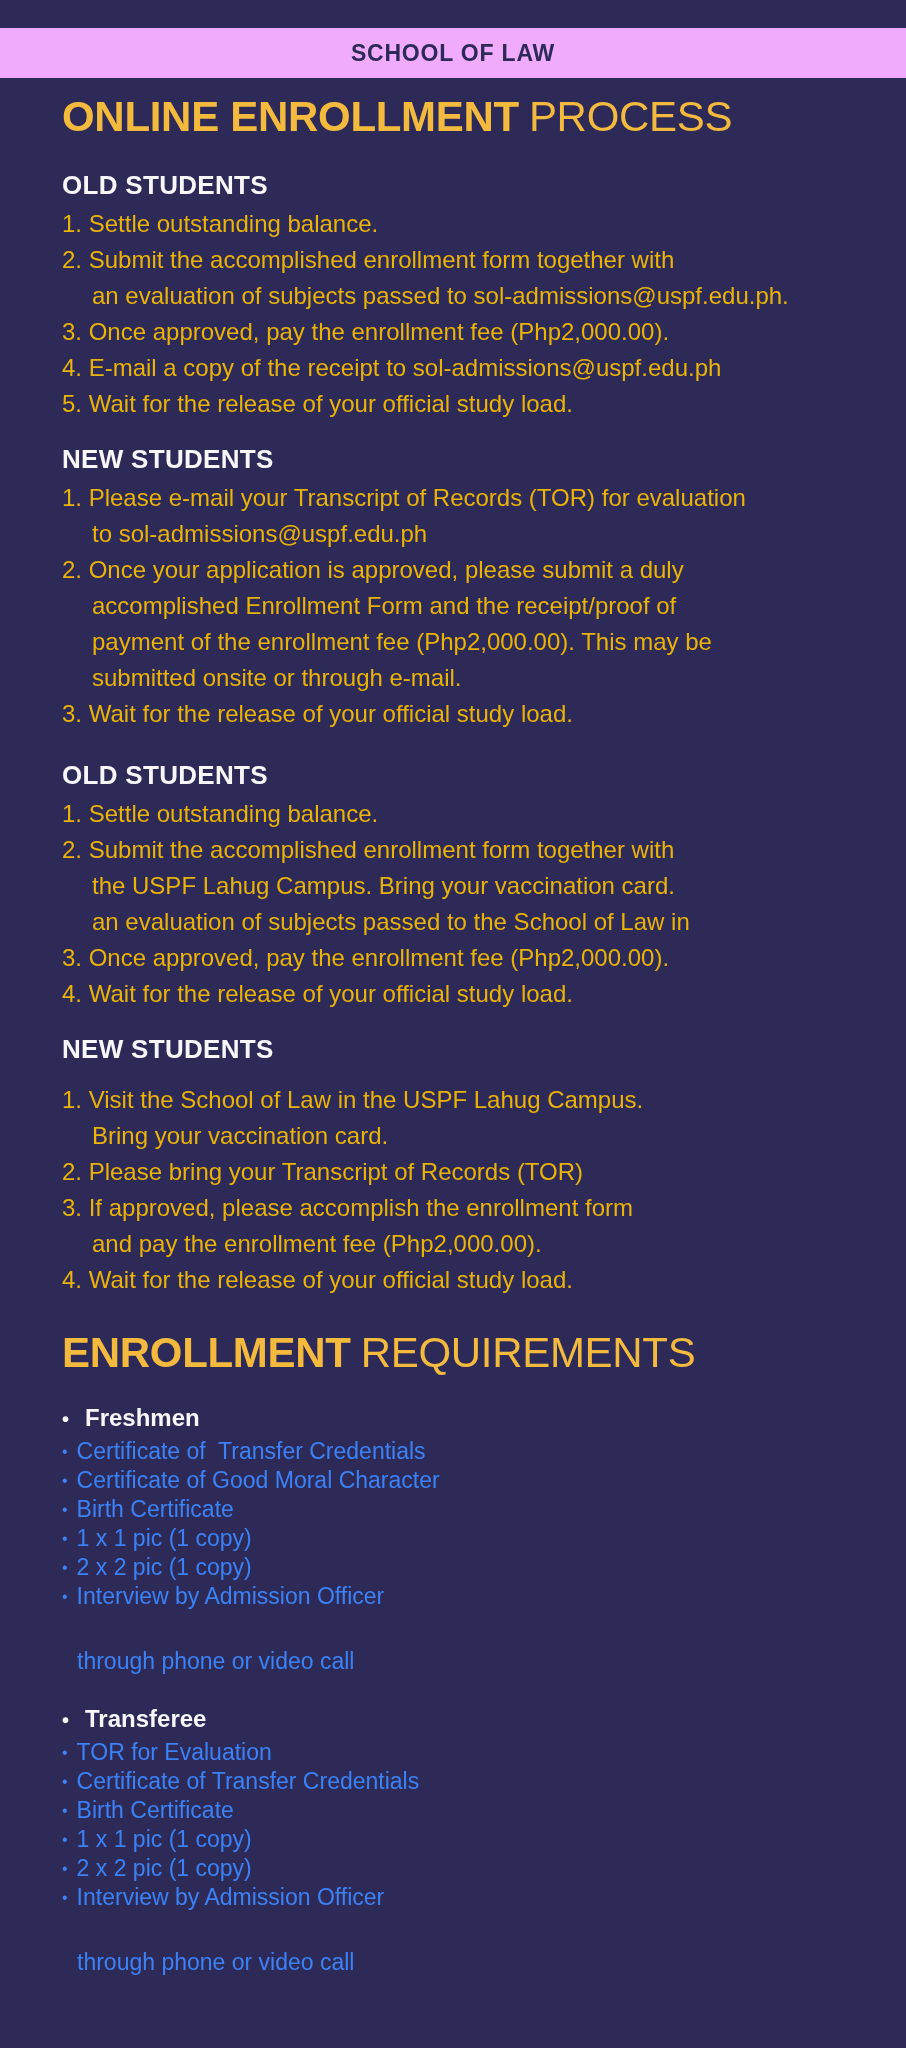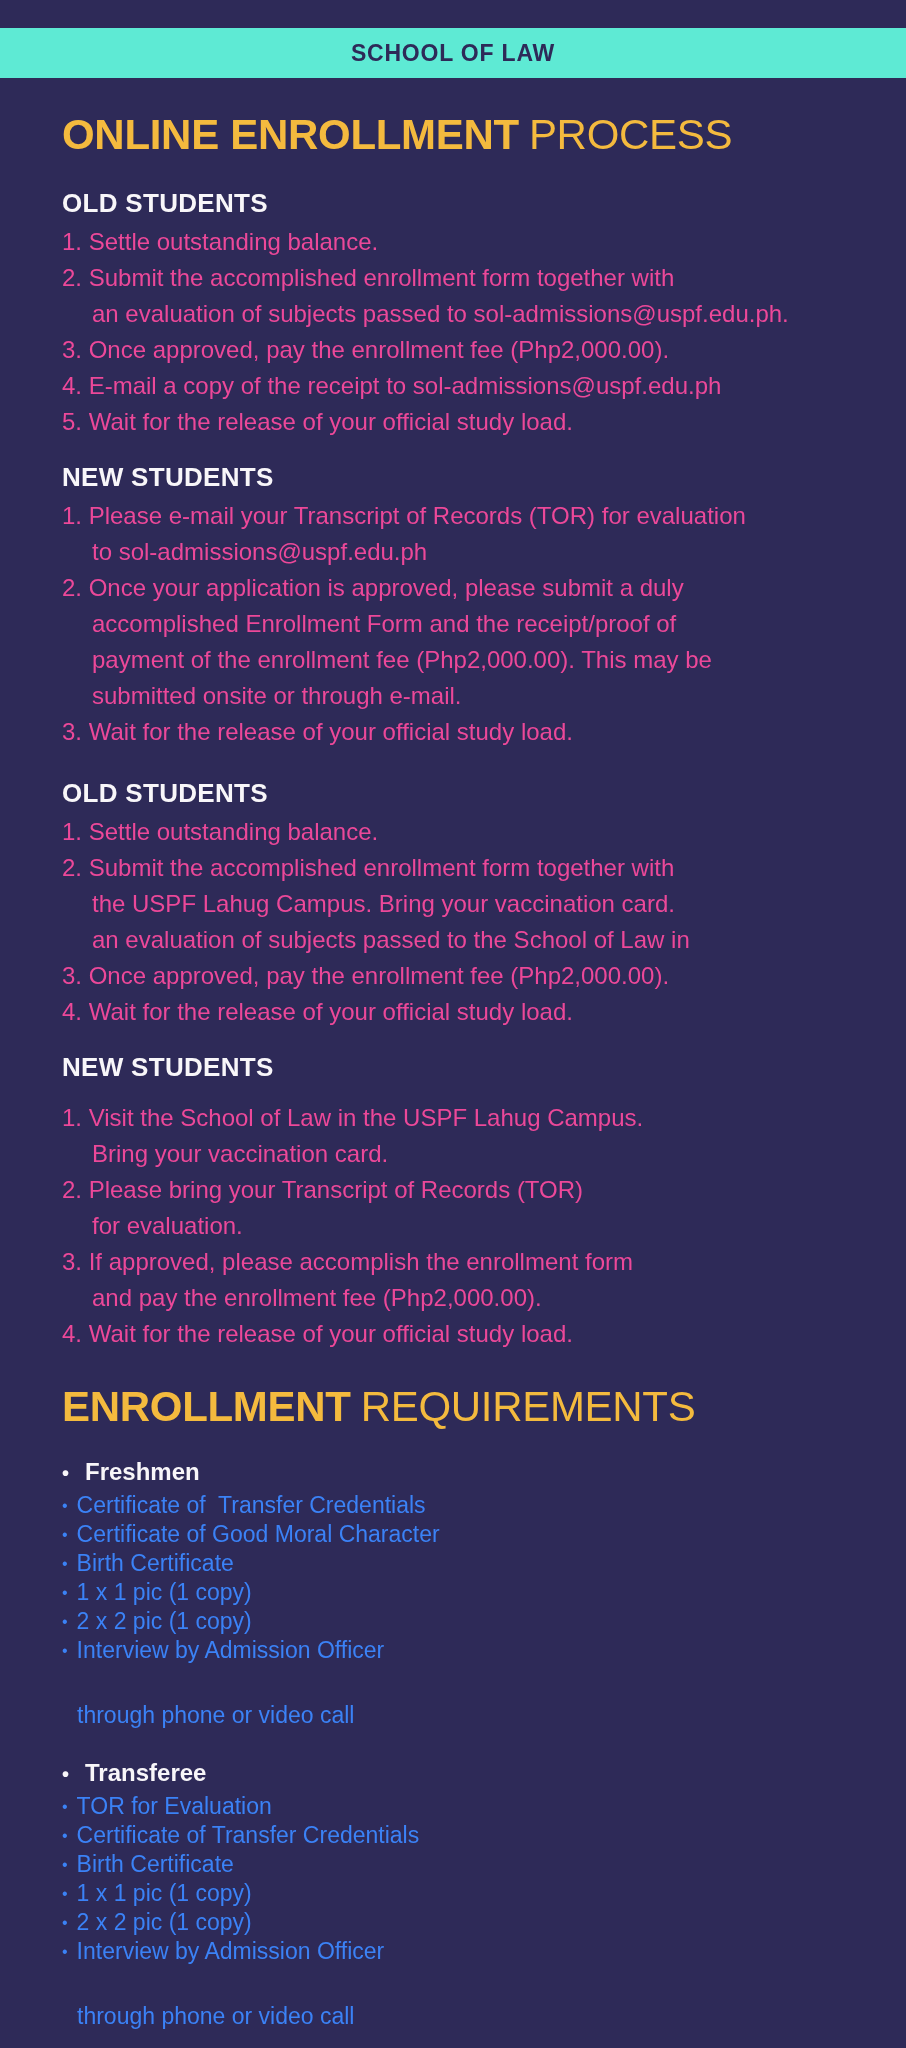--- a/index.html
+++ b/index.html
@@ -7,21 +7,21 @@
     margin: 0;
     width: 906px;
     height: 2048px;
     background: #2e2a58;
     font-family: "Liberation Sans", sans-serif;
     overflow: hidden;
   }
   .band {
     margin-top: 28px;
     height: 50px;
-    background: #5eead4;
+    background: #f0abfc;
     display: flex;
     align-items: center;
     justify-content: center;
   }
   .band-title {
     color: #2e2a58;
     font-size: 23px;
     font-weight: 700;
     letter-spacing: 0.8px;
   }
@@ -30,40 +30,40 @@
   .sec-title {
     margin: 0;
     font-size: 42px;
     line-height: 50px;
     color: #f4ba3e;
     letter-spacing: -0.3px;
     white-space: nowrap;
   }
   .sec-title .tb { font-weight: 800; }
   .sec-title .tl { font-weight: 300; margin-left: 10px; }
-  .mt-online { margin-top: 32px; }
+  .mt-online { margin-top: 14px; }
   .mt-onsite { margin-top: 22px; }
   .mt-req    { margin-top: 30px; }
 
   .sub-head {
     margin-top: 28px;
     font-size: 26px;
     line-height: 30px;
     font-weight: 700;
     color: #f8f6f9;
     letter-spacing: 0.3px;
   }
   .sub-head.gap { margin-top: 22px; }
 
   .blist { margin-top: 6px; }
   .blist.gap { margin-top: 18px; }
   .bline {
     font-size: 24px;
     line-height: 36px;
-    color: #ec4899;
+    color: #eab308;
     white-space: pre-wrap;
   }
   .bline.ind { padding-left: 30px; }
 
   .req-head {
     margin-top: 26px;
     font-size: 24px;
     line-height: 28px;
     font-weight: 700;
     color: #f8f6f9;
@@ -124,21 +124,20 @@
     <div class="bline ind">an evaluation of subjects passed to the School of Law in</div>
     <div class="bline">3. Once approved, pay the enrollment fee (Php2,000.00).</div>
     <div class="bline">4. Wait for the release of your official study load.</div>
   </div>
 
   <div class="sub-head gap">NEW STUDENTS</div>
   <div class="blist gap">
     <div class="bline">1. Visit the School of Law in the USPF Lahug Campus.</div>
     <div class="bline ind">Bring your vaccination card.</div>
     <div class="bline">2. Please bring your Transcript of Records (TOR)</div>
-    <div class="bline ind">for evaluation.</div>
     <div class="bline">3. If approved, please accomplish the enrollment form</div>
     <div class="bline ind">and pay the enrollment fee (Php2,000.00).</div>
     <div class="bline">4. Wait for the release of your official study load.</div>
   </div>
 
   <h1 class="sec-title mt-req"><span class="tb">ENROLLMENT</span><span class="tl">REQUIREMENTS</span></h1>
 
   <div class="req-head">
     <span class="hb">•</span>
     <span>Freshmen</span>

